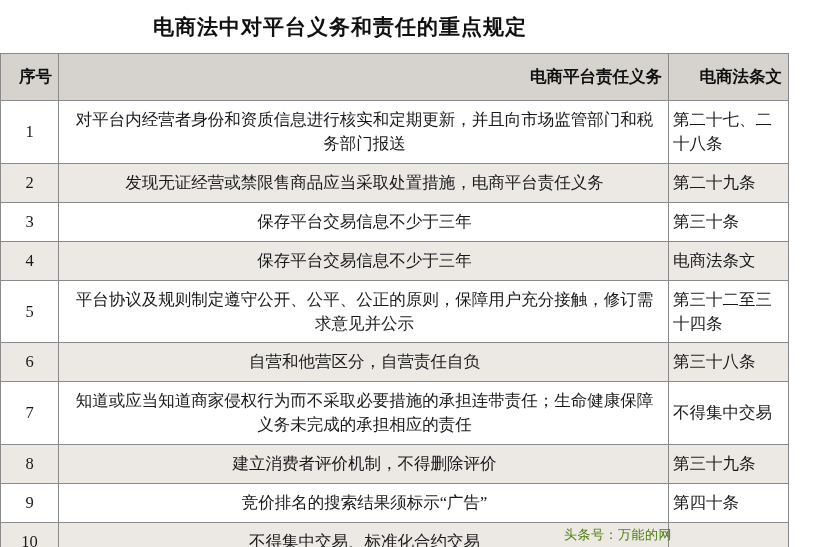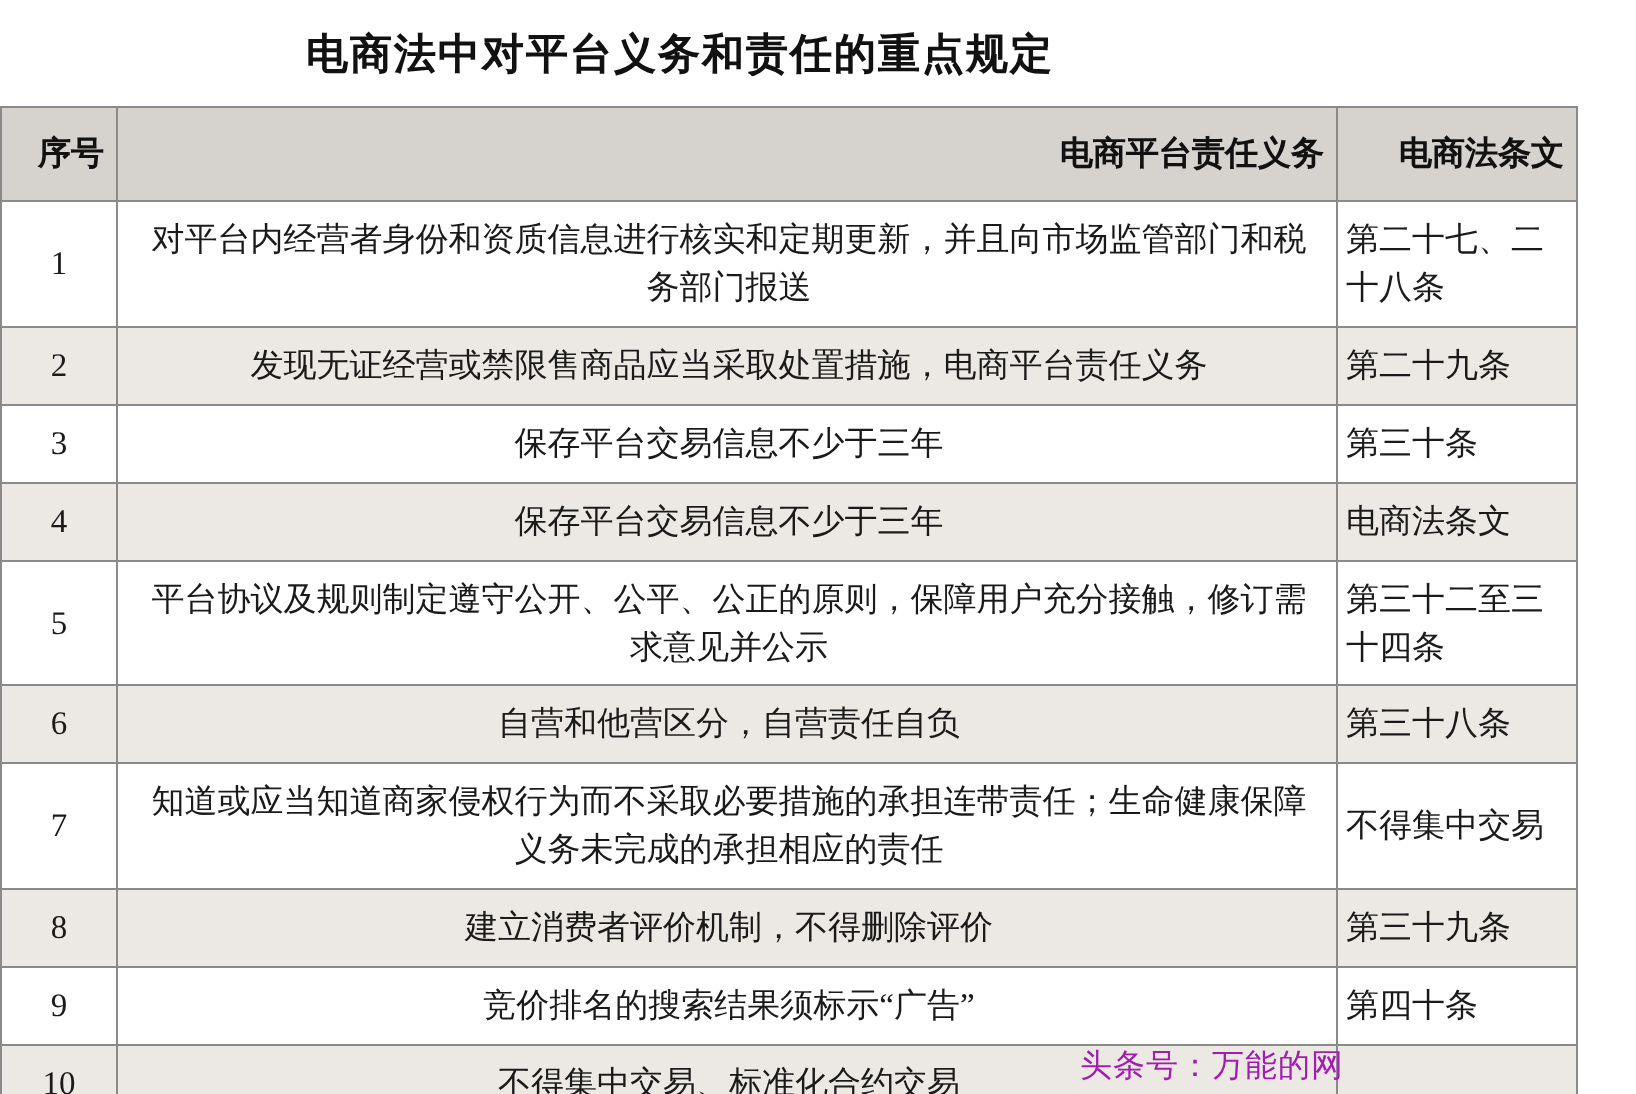--- a/index.html
+++ b/index.html
@@ -70,22 +70,22 @@
   tbody tr.shaded td {
     background: #ece9e5;
   }
   tbody tr.plain td {
     background: #ffffff;
   }
   .watermark {
     position: absolute;
     right: 8px;
     bottom: 3px;
-    font-size: 16px;
-    color: #a21caf;
+    font-size: 13px;
+    color: #4d7c0f;
     font-family: "Liberation Sans", sans-serif;
     letter-spacing: 0.5px;
   }
 </style>
 </head>
 <body>
 
 <div class="page">
 
   <div class="doc-title">电商法中对平台义务和责任的重点规定</div>

